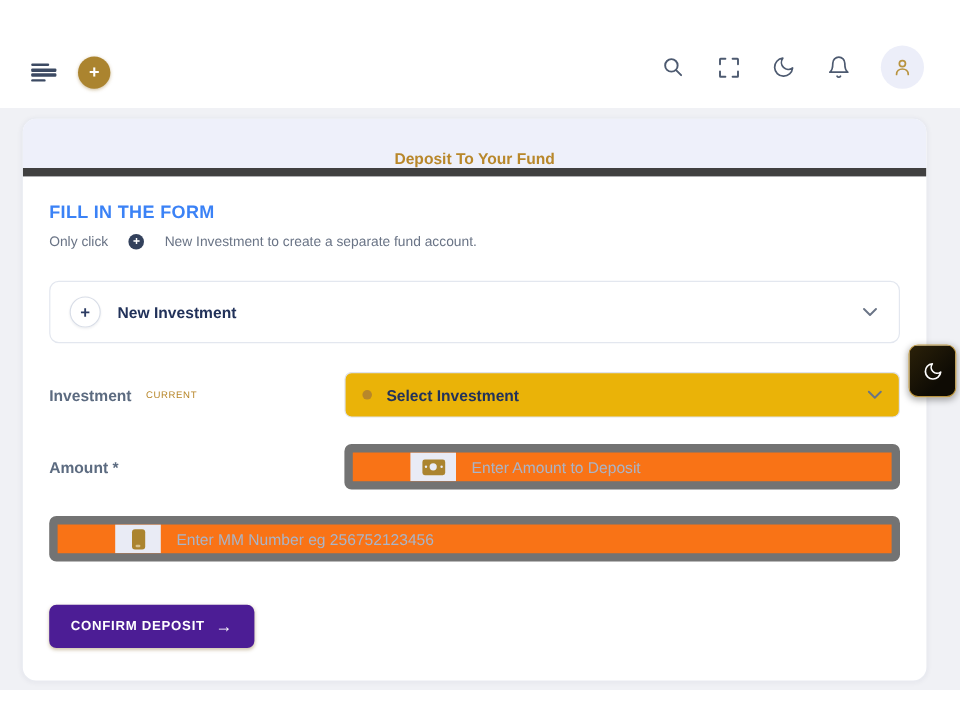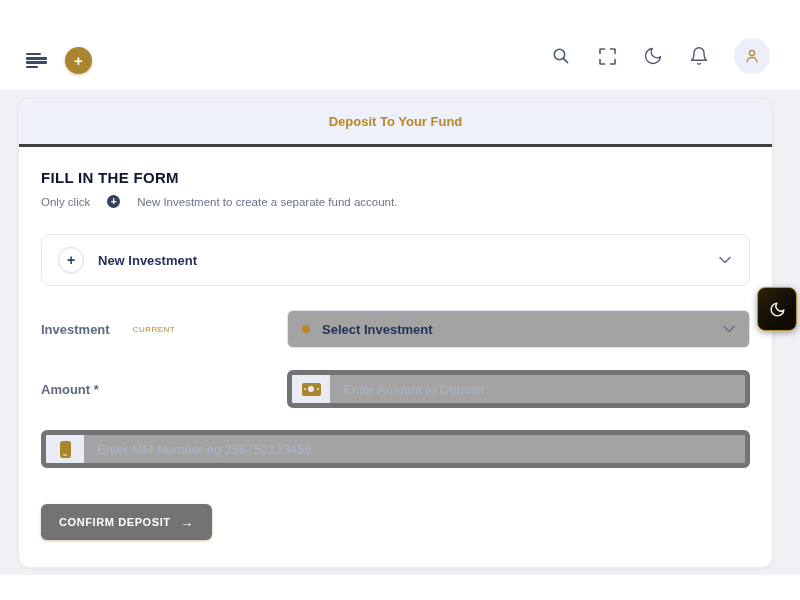--- a/index.html
+++ b/index.html
@@ -55,27 +55,27 @@
     background: #ffffff;
     border: 1px solid #e9ebf1;
     border-radius: 12px;
     height: 470px;
     box-shadow: 0 1px 4px rgba(30,40,70,.05);
     overflow: hidden;
   }
   .card-header {
     height: 48px;
     background: #eef0fa;
-    border-bottom: 3px solid #404040;
-    display: flex; align-items: center; justify-content: center;
+    border-bottom: 7px solid #404040;
+    display: flex; align-items: flex-end; justify-content: center;
   }
   .card-title { color: #b8872a; font-size: 13px; font-weight: bold; }
   .card-body { padding: 22px 22px 0 22px; }
 
-  .form-heading { font-size: 15px; font-weight: bold; color: #0f172a; letter-spacing: .3px; }
+  .form-heading { font-size: 15px; font-weight: bold; color: #3b82f6; letter-spacing: .3px; }
   .form-note {
     margin-top: 9px; font-size: 11.5px; color: #6a7486;
     display: flex; align-items: center; gap: 17px;
   }
   .note-plus {
     width: 13px; height: 13px; border-radius: 50%;
     background: #33415c; color: #fff;
     display: inline-flex; align-items: center; justify-content: center;
     font-size: 10px; font-weight: bold; line-height: 1;
   }
@@ -97,36 +97,36 @@
     display: flex; align-items: center; justify-content: center;
     color: #2c3c63; font-size: 14px; font-weight: bold; line-height: 1;
     box-shadow: 0 1px 2px rgba(30,40,70,.08);
   }
   .acc-label { margin-left: 14px; font-size: 13px; font-weight: bold; color: #22325a; }
   .acc-chevron { margin-left: auto; }
 
   
   .form-row { display: flex; align-items: center; margin-top: 22px; }
   .form-row.first { margin-top: 24px; }
-  .row-label { width: 246px; font-size: 13px; font-weight: 600; color: #5c6b80; display: flex; align-items: center; gap: 23px; }
+  .row-label { width: 246px; font-size: 13px; font-weight: 600; color: #5c6b80; display: flex; align-items: center; gap: 12px; }
   .badge-current { font-size: 8px; font-weight: normal; color: #b8872a; letter-spacing: .5px; }
   .row-control { flex: 1; }
 
   .select-box {
     height: 38px; border: 1px solid #dfe3ec; border-radius: 6px;
     display: flex; align-items: center; padding: 0 14px; gap: 12px;
-    background: #a3a3a3; cursor: pointer;
+    background: #eab308; cursor: pointer;
   }
   .gold-dot { width: 8px; height: 8px; border-radius: 50%; background: #b8872a; }
   .select-value { font-size: 13px; font-weight: bold; color: #22325a; }
   .select-box .chevron { margin-left: auto; }
 
   .input-group {
-    height: 38px; border: 5px solid #737373; border-radius: 6px;
-    display: flex; align-items: stretch; overflow: hidden; background: #a3a3a3;
+    height: 38px; border: 7px solid #737373; border-radius: 6px;
+    display: flex; align-items: stretch; overflow: hidden; background: #f97316; padding-left: 48px;
   }
   .input-addon {
     width: 38px; background: #e9ebf5;
     display: flex; align-items: center; justify-content: center;
     flex: none;
   }
   .input-group input {
     flex: 1; border: none; outline: none;
     padding: 0 13px; font-size: 13px; color: #35425c;
     font-family: "Liberation Sans", sans-serif;
@@ -153,21 +153,21 @@
     position: relative;
   }
   .phone-icon::after {
     content: ""; position: absolute; left: 3.5px; bottom: 2px;
     width: 4px; height: 1.6px; border-radius: 1px; background: #d9c18a;
   }
 
   
   .submit-btn {
     margin-top: 36px;
-    background: #737373; color: #ffffff;
+    background: #4c1d95; color: #ffffff;
     border: none; border-radius: 6px;
     padding: 11px 18px;
     font-size: 11px; font-weight: bold; letter-spacing: .6px;
     font-family: "Liberation Sans", sans-serif;
     display: inline-flex; align-items: center; gap: 9px;
     cursor: pointer;
     box-shadow: 0 1px 3px rgba(120,90,20,.35);
   }
   .submit-arrow { font-size: 14px; line-height: 1; font-weight: bold; }
 

